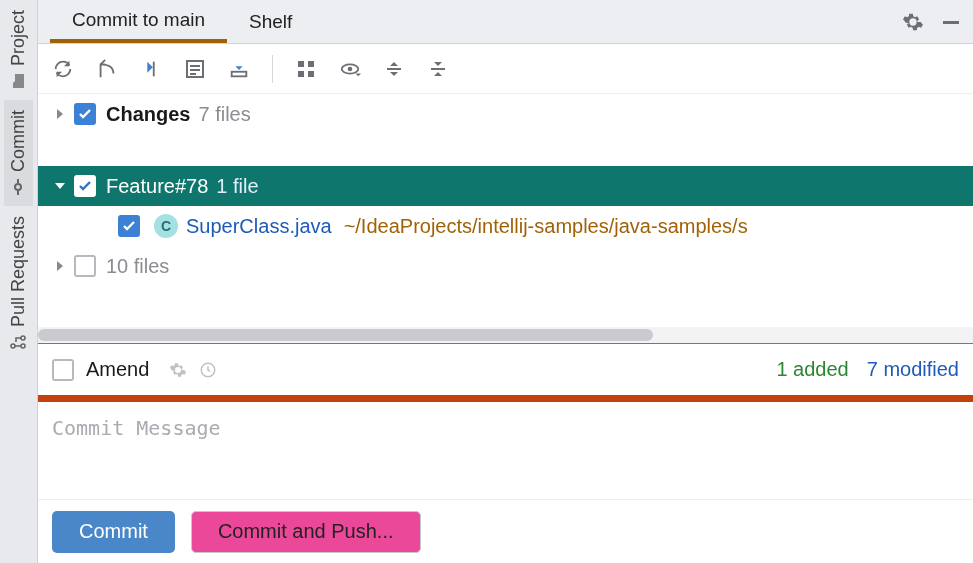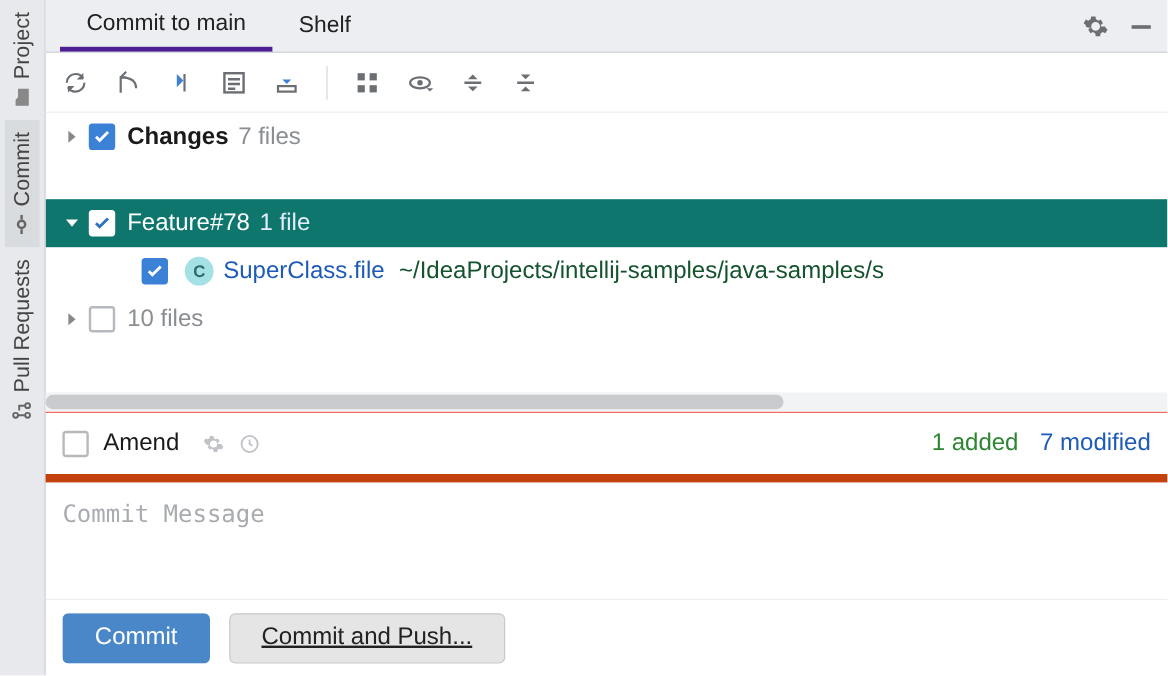--- a/index.html
+++ b/index.html
@@ -11,21 +11,21 @@
   .vstrip .vitem { writing-mode: vertical-rl; transform: rotate(180deg); padding: 10px 4px; display: flex; align-items: center; gap: 6px; color: #444; cursor: pointer; }
   .vstrip .vitem.active { background: #d9dcdf; }
   .vstrip .vicon { writing-mode: horizontal-tb; transform: rotate(90deg); width: 18px; height: 18px; display: inline-flex; align-items: center; justify-content: center; color: #777; }
 
   .main { flex: 1; display: flex; flex-direction: column; min-width: 0; }
 
   
   .tabbar { height: 44px; background: #eceef1; border-bottom: 1px solid #d0d2d6; display: flex; align-items: stretch; }
   .tabs { display: flex; align-items: stretch; padding-left: 12px; }
   .tab { display: flex; align-items: center; padding: 0 22px; font-size: 19px; color: #222; cursor: pointer; }
-  .tab.active { border-bottom: 4px solid #4c1d95; font-weight: 400; }
+  .tab.active { border-bottom: 4px solid #a16207; font-weight: 400; }
   .tabbar-spacer { flex: 1; }
   .tabbar-right { display: flex; align-items: center; padding-right: 10px; gap: 14px; }
   .icon-btn { width: 24px; height: 24px; display: inline-flex; align-items: center; justify-content: center; color: #6b6e73; cursor: pointer; }
 
   
   .toolbar { height: 50px; display: flex; align-items: center; gap: 18px; padding: 0 12px; border-bottom: 1px solid #eceef1; }
   .tool { width: 26px; height: 26px; display:inline-flex; align-items:center; justify-content:center; color:#6b6e73; cursor:pointer; }
   .tool-sep { width: 1px; height: 28px; background: #d5d7da; margin: 0 2px; }
 
   
@@ -37,21 +37,21 @@
   .row .label-main { font-weight: 600; margin-right: 8px; }
   .row .label-count { color:#8a8d91; font-weight:400; }
   .row.selected { background:#0f766e; color:#fff;margin-top:32px; }
   .row.selected .label-count { color:#e3eefb; }
   .row.selected .cbx { border-color:#fff; background:#fff; color:#2f74c0; }
   .row.selected .cbx.checked { background:#fff; }
   .file-row { padding-left: 80px; display:flex; align-items:center; height:40px; white-space:nowrap; }
   .file-row .cbx.checked { background:#3b82d6; border-color:#3b82d6; color:#fff; }
   .cls-icon { width:24px; height:24px; border-radius:50%; background:#a3e1e4; color:#2b6b70; display:inline-flex; align-items:center; justify-content:center; font-weight:700; font-size:14px; margin: 0 8px 0 4px; }
   .file-name { color:#1e5bb8; margin-right:12px; }
-  .file-path { color:#14532d; }
+  .file-path { color:#a16207; }
 
   
   .hscroll-track { height: 16px; background:#f2f3f5; position:relative; }
   .hscroll-thumb { position:absolute; left:0; top:2px; height:12px; width:615px; background:#c9cbce; border-radius:6px; }
 
   
   .status-row { height:52px; display:flex; align-items:center; padding:0 14px; border-top:1px solid #ef4444; }
   .status-row .cbx { margin-right:12px; }
   .status-row .amend-label { font-size:20px; margin-right:10px; }
   .status-row .smicon { width:22px; height:22px; display:inline-flex; align-items:center; justify-content:center; color:#bfc2c6; margin-left:8px; }
@@ -60,21 +60,21 @@
   .modified { color:#1e5bb8; font-size:20px; }
 
   
   .msgbox { flex:0 0 104px; padding:14px 14px; border-top:7px solid #c2410c; }
   .msg-placeholder { color:#a8abb0; font-family: ui-monospace, "SF Mono", Menlo, Consolas, monospace; font-size:20px; }
 
   
   .btnbar { height:64px; display:flex; align-items:center; gap:16px; padding:0 14px; border-top:1px solid #eceef1; }
   .btn { height:42px; padding:0 26px; border-radius:5px; font-size:20px; display:inline-flex; align-items:center; cursor:pointer; border:1px solid transparent; }
   .btn-primary { background:#4a87c9; color:#fff; }
-  .btn-secondary { background:#e5e5e5; color:#222; border-color:#c6c8cc;text-decoration:underline; }
+  .btn-secondary { background:#ec4899; color:#222; border-color:#c6c8cc; }
 
   svg { display:block; }
 </style>
 </head>
 <body>
 
 <div class="root">
 
   <div class="vstrip">
     <div class="vitem">
@@ -223,21 +223,21 @@
         <span class="label-count">1 file</span>
       </div>
 
       <div class="file-row">
         <span class="cbx checked">
             <svg width="14" height="14" viewBox="0 0 14 14">
               <path fill="none" stroke="#fff" stroke-width="2.4" d="M2 7l3 3 7-7"></path>
             </svg>
           </span>
         <span class="cls-icon">C</span>
-        <span class="file-name">SuperClass.file</span>
+        <span class="file-name">SuperClass.java</span>
         <span class="file-path">~/IdeaProjects/intellij-samples/java-samples/s</span>
       </div>
 
       <div class="row">
         <span class="arrow">
             <svg width="12" height="12" viewBox="0 0 12 12">
               <path fill="#888" d="M3 1l6 5-6 5z"></path>
             </svg>
           </span>
         <span class="cbx"></span>

